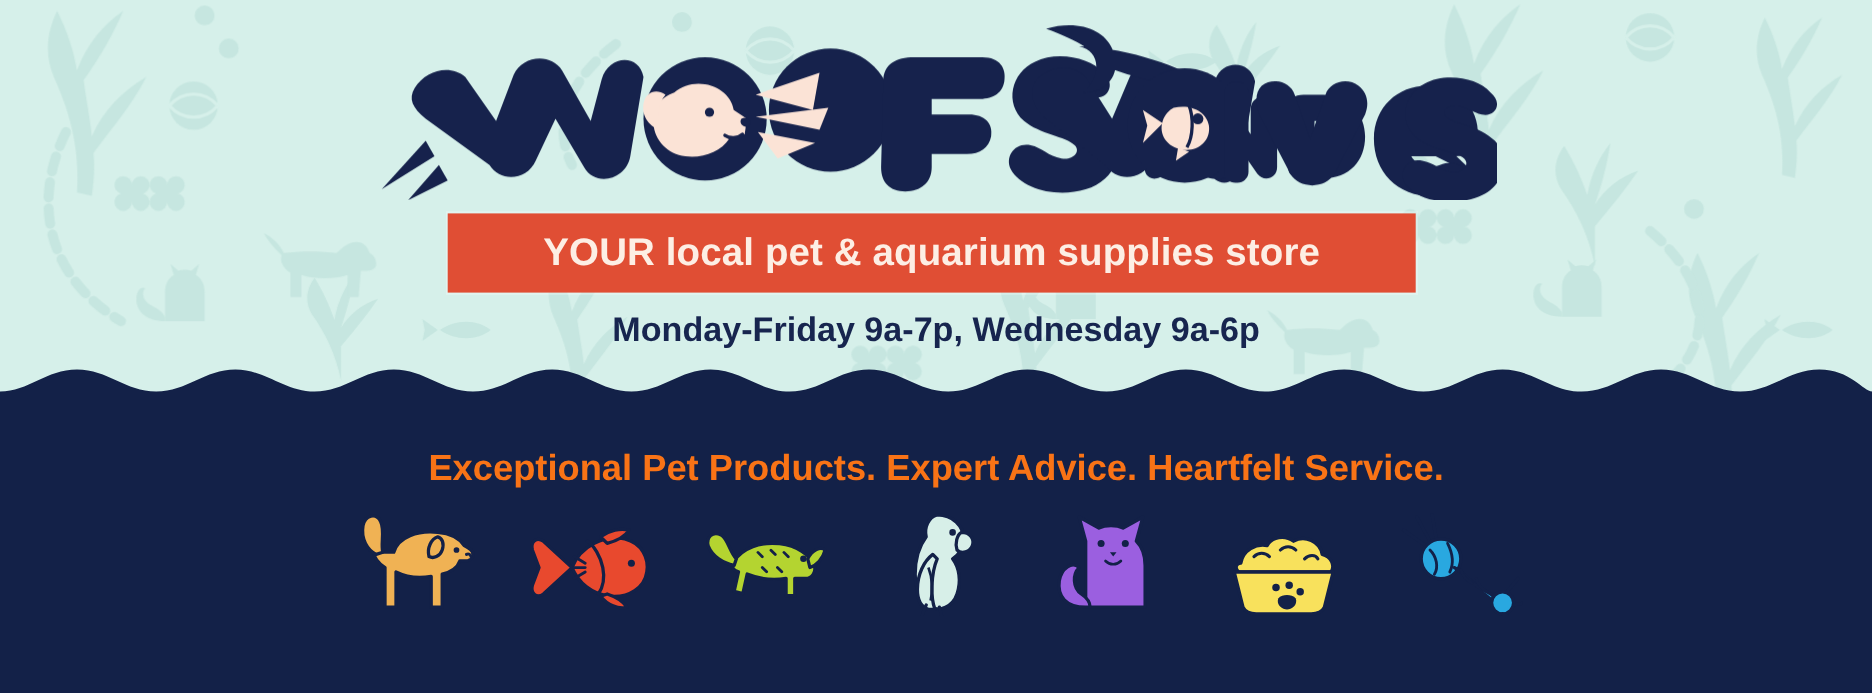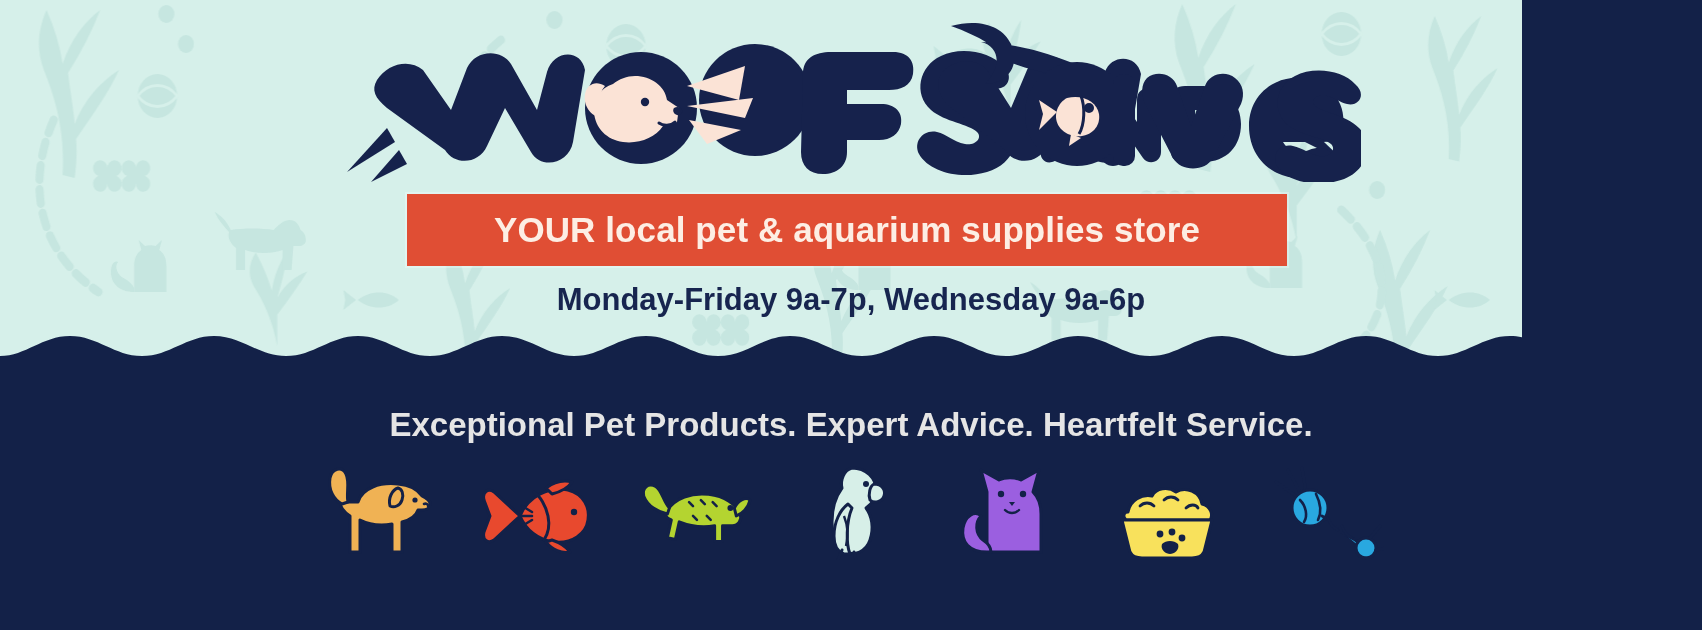--- a/index.html
+++ b/index.html
@@ -16,21 +16,21 @@
     width: 1702px;
     height: 630px;
     overflow: hidden;
     background: #132148;
   }
 
   
   .top-section {
     position: absolute;
     left: 0; top: 0;
-    width: 1522px;
+    width: 1702px;
     height: 380px;
     background: #d6f0ea;
     overflow: hidden;
   }
   .pattern-layer {
     position: absolute;
     inset: 0;
     opacity: 1;
   }
   .pattern-layer svg { display:block; width:100%; height:100%; }
@@ -107,21 +107,21 @@
     height: 252px;
     background: #132148;
     z-index: 3;
   }
   .tagline {
     position: absolute;
     left: 0;
     top: 28px;
     width: 1702px;
     text-align: center;
-    color: #e5e5e5;
+    color: #f97316;
     font-size: 33px;
     font-weight: bold;
     white-space: nowrap;
     font-family: "Liberation Sans", sans-serif;
   }
   .icon-row {
     position: absolute;
     left: 0;
     top: 72px;
     width: 1702px;

